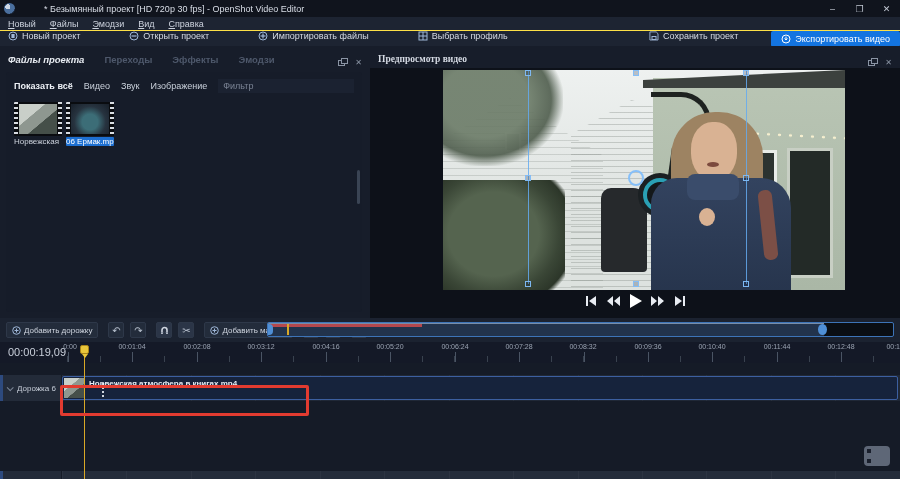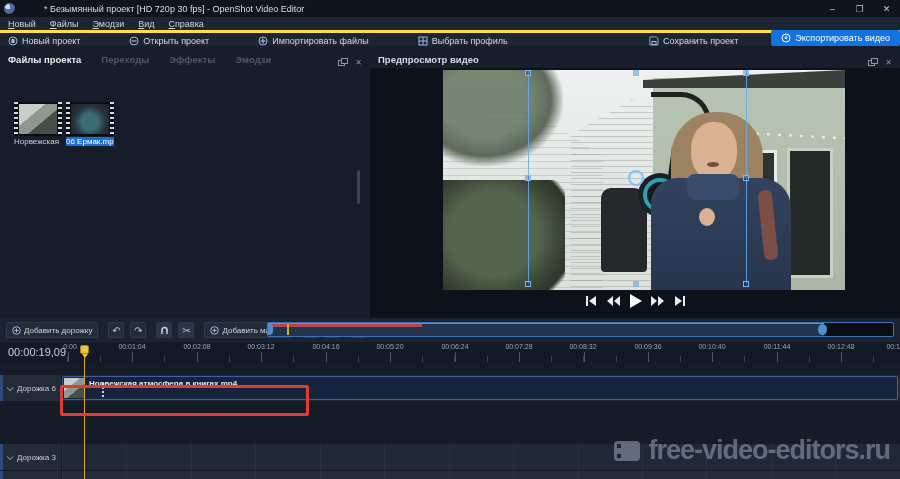--- a/index.html
+++ b/index.html
@@ -18,52 +18,52 @@
   #window-title { font-size:9px; color:#d8dde6; }
   #win-controls { margin-left:auto; display:flex; }
   .win-btn { width:27px; height:17px; font-size:9px; color:#c3c9d4; display:flex; align-items:center; justify-content:center; }
 
   
   #menubar { left:0; top:17px; width:900px; height:13px; background:#1d2432; display:flex; align-items:center; padding-left:8px; gap:14px; }
   .menu-item { font-size:9px; color:#ccd2dd; display:inline-block; }
   .menu-item::first-letter { text-decoration:underline; }
 
   
-  #toolbar { left:0; top:30px; width:900px; height:16px; background:#1d2432; border-top:3px solid #fde047; display:flex; align-items:flex-end; padding-left:8px; }
+  #toolbar { left:0; top:30px; width:900px; height:16px; background:#1d2432; border-top:1px solid #fde047; display:flex; align-items:flex-start; padding-left:8px; }
   .tb-btn { display:flex; align-items:center; gap:4px; font-size:9px; color:#d5dae3; margin-right:26px; white-space:nowrap; }
   .tb-ic { width:10px; height:10px; flex:0 0 auto; }
   .tb-ic svg { display:block; }
   #save-project-button { margin-left:auto; margin-right:10px; }
   #export-video-button { margin-right:0; background:#1374e0; color:#fff; height:16px; padding:0 10px; border-radius:2px; display:flex; align-items:center; gap:4px; font-size:9px; }
 
   
   #left-panel { left:0; top:46px; width:370px; height:272px; background:#171d2a; }
   .panel-tabs { position:absolute; left:8px; top:8px; display:flex; gap:20px; font-size:9.5px; font-weight:bold; }
-  .ptab { color:#4e586b; } .ptab.active { color:#e8ecf2; }
+  .ptab { color:#4e586b; } .ptab.active { color:#e8ecf2;font-style:italic; }
   .panel-icons { position:absolute; right:8px; top:12px; display:flex; gap:10px; color:#8a94a4; font-size:8px; align-items:center; }
   .float-ic { width:7px; height:6px; border:1px solid #8a94a4; position:relative; }
   .float-ic::after { content:""; position:absolute; left:2px; top:-3px; width:5px; height:4px; border:1px solid #8a94a4; background:#171d2a; }
   #files-area { position:absolute; left:6px; top:26px; width:356px; height:240px; background:#161c29; border-radius:3px; }
   #filter-row { position:absolute; left:8px; top:6px; right:8px; height:15px; display:flex; align-items:center; gap:11px; }
   .filter-link { font-size:9px; color:#c9d0da; white-space:nowrap; }
   .filter-link.active { color:#eef1f6; font-weight:bold; }
   #filter-input { flex:1; height:14px; background:#1b2231; border:none; outline:none; color:#aab2c1; font-size:9px; padding:0 5px; font-family:"Liberation Sans", sans-serif; }
   #filter-input::placeholder { color:#7b8495; }
   .thumb { position:absolute; top:30px; width:48px; }
   .film { width:48px; height:34px; background:#0a0c10; position:relative; border-radius:1px;
      background-image:repeating-linear-gradient(to bottom, #d8dce2 0 2px, #0a0c10 2px 5px);
      background-size:4px 100%; background-repeat:repeat-y; }
   .film::after{ content:""; position:absolute; right:0; top:0; width:4px; height:100%;
      background-image:repeating-linear-gradient(to bottom, #d8dce2 0 2px, #0a0c10 2px 5px); }
   .film-img { position:absolute; left:5px; top:2px; width:38px; height:30px; }
   .thumb-label { margin-top:1px; font-size:8px; color:#cdd3dd; text-align:center; white-space:nowrap; overflow:hidden; }
   .thumb-label.selected { background:#1d6fd1; color:#fff; border-radius:1px; }
   #files-scrollbar { position:absolute; right:2px; top:98px; width:3px; height:34px; background:#3a4454; border-radius:2px; }
 
-  #right-panel { left:370px; top:46px; width:530px; height:272px; background:#171d2a; }
+  #right-panel { left:370px; top:46px; width:530px; height:272px; background:#171d2a;font-family:Liberation Serif, serif; }
   #preview-title { position:absolute; left:8px; top:8px; font-size:9.5px; font-weight:bold; color:#d5dae3; }
   #video-stage { position:absolute; left:0; top:22px; width:530px; height:250px; background:#0d1119; }
   #video-frame { position:absolute; left:73px; top:2px; width:402px; height:220px; overflow:hidden; background:#e6eae8; }
 
   
   .sc { position:absolute; }
   #sc-sky { inset:0; background:linear-gradient(#eef1f0, #dde2df 70%); }
   #sc-house-left { left:0; top:28px; width:160px; height:192px;
      background:linear-gradient(#eceeea, #d9ddd8); clip-path:polygon(0 22%, 42% 0, 100% 30%, 100% 100%, 0 100%);
      background-image:repeating-linear-gradient(to bottom, rgba(120,128,122,.25) 0 1px, transparent 1px 7px); }
@@ -240,20 +240,27 @@
       <span class="ptab active">Файлы проекта</span>
       <span class="ptab">Переходы</span>
       <span class="ptab">Эффекты</span>
       <span class="ptab">Эмодзи</span>
     </div>
     <div class="panel-icons">
       <span class="float-ic"></span>
       <span>✕</span>
     </div>
     <div id="files-area">
+      <div id="filter-row">
+        <span class="filter-link active">Показать всё</span>
+        <span class="filter-link">Видео</span>
+        <span class="filter-link">Звук</span>
+        <span class="filter-link">Изображение</span>
+        <input id="filter-input" placeholder="Фильтр" style="">
+      </div>
       <div class="thumb" style="left:8px;">
         <div class="film">
           <div class="film-img" style="background:linear-gradient(140deg,#c9cfc9 0 35%,#8e9790 36% 60%,#454f49 61%);"></div>
         </div>
         <div class="thumb-label">Норвежская ...</div>
       </div>
       <div class="thumb" style="left:60px;">
         <div class="film">
           <div class="film-img" style="background:radial-gradient(circle at 50% 60%,#3c6d77 0 30%,#27333f 60%,#171e28);"></div>
         </div>
@@ -429,40 +436,32 @@
           <div class="clip" style="width:836px;">
             <div class="clip-thumb" style="background:linear-gradient(140deg,#c9cfc9 0 35%,#8e9790 36% 60%,#454f49 61%);"></div>
             <div class="clip-dots"></div>
             <div class="clip-label">Норвежская атмосфера в книгах.mp4</div>
           </div>
         </div>
       </div>
 
 
 
-      <div class="track-row" style="top:81px;">
-        <div class="track-head">
-          <span class="chev"></span>
-          <span class="track-label">Дорожка 3</span>
-        </div>
-        <div class="track-lane lane-a"></div>
-      </div>
 
       <div class="track-row" style="top:108px;">
         <div class="track-head">
           
           
         </div>
         <div class="track-lane lane-b"></div>
       </div>
     </div>
 
     <div id="annotation-box"></div>
     <div id="playhead-line"></div>
     <div id="playhead-head"></div>
 
     <div id="watermark">
       <div id="wm-icon"></div>
-      <div id="wm-text">free-video-editors.ru</div>
     </div>
   </div>
 
 </div>
 
 </body></html>

